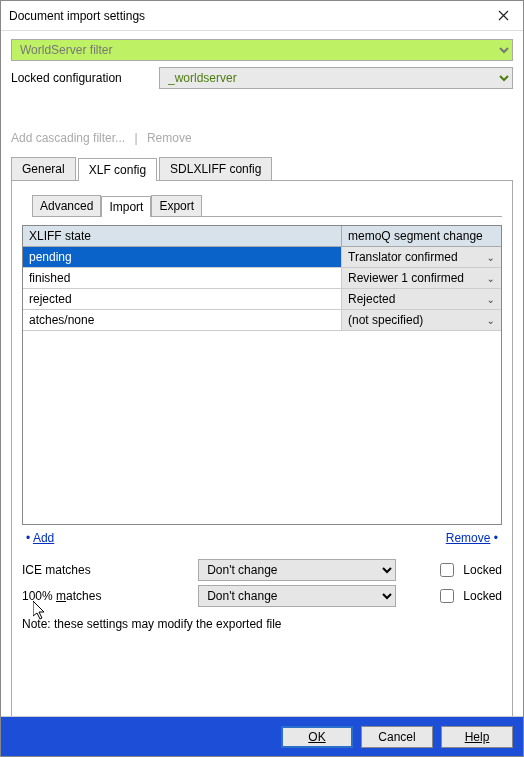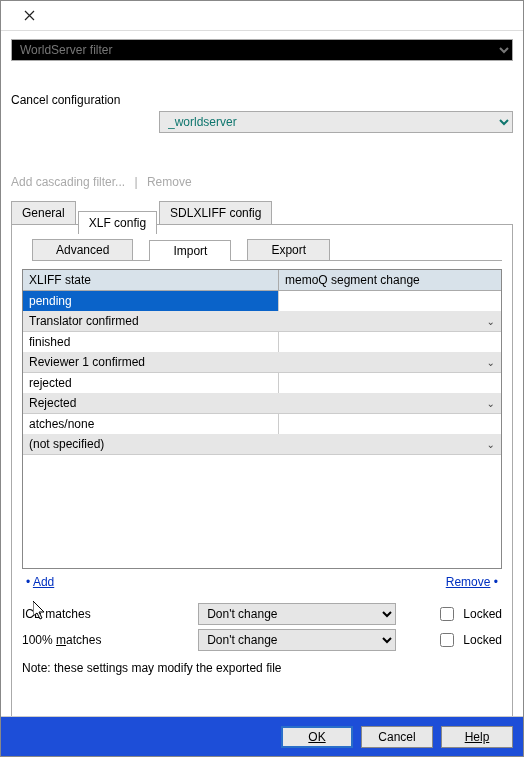--- a/index.html
+++ b/index.html
@@ -4,77 +4,78 @@
 <style>
 * { box-sizing: border-box; font-family: "Segoe UI", Tahoma, sans-serif; font-size: 12px; }
 body { margin: 0; background: #fff; width: 524px; height: 757px; border: 1px solid #888; overflow: hidden; position: relative; }
 .titlebar { height: 30px; display: flex; align-items: center; padding-left: 8px; border-bottom: 1px solid #ddd; }
 .titlebar .title { flex: 1; }
 .titlebar .close { width: 40px; height: 30px; display: flex; align-items: center; justify-content: center; cursor: pointer; }
 .content { padding: 8px 10px 0 10px; }
 .row { display: flex; align-items: center; margin-bottom: 6px; }
 .row .lbl { width: 148px; }
 .row .ctl { flex: 1; }
-select.combo { width: 100%; height: 22px; background: #000000; border: 1px solid #aaa; padding-left: 4px; color: #777; }
-select.comboFC { width: 100%; height: 22px; background: #e9e9e9; border: 1px solid #aaa; padding-left: 4px; color: #0f766e; margin-top: 44px; }
+select.combo { width: 100%; height: 22px; background: #bef264; border: 1px solid #aaa; padding-left: 4px; color: #777; }
+select.comboFC { width: 100%; height: 22px; background: #e9e9e9; border: 1px solid #aaa; padding-left: 4px; color: #4d7c0f; }
 .linkrow { color: #aaa; padding: 2px 0 8px 0; margin-top: 40px; }
 .linkrow .sep { margin: 0 6px; }
 .tabs { display: flex; border-bottom: 1px solid #aaa; margin-top: 4px; }
 .tab { padding: 4px 10px; border: 1px solid #aaa; border-bottom: none; margin-right: 2px; background: #ebebeb; cursor: pointer; }
-.tab.active { background: #fff; position: relative; top: 10px; }
+.tab.active { background: #fff; position: relative; top: 1px; }
 .panel { border: 1px solid #aaa; border-top: none; padding: 10px 10px 0 10px; }
 .subtabs { display: flex; border-bottom: 1px solid #aaa; margin: 4px 0 0 10px; }
-.subtab { padding: 3px 23px; border: 1px solid #aaa; border-bottom: none; margin-right: 16px; background: #ebebeb; cursor: pointer; text-align: center; }
+.subtab { padding: 3px 7px; border: 1px solid #aaa; border-bottom: none; margin-right: 0; background: #ebebeb; cursor: pointer; text-align: center; }
 .subtab.active { background: #fff; position: relative; top: 1px; }
 .grid { border: 1px solid #888; margin: 8px 0 4px 0; height: 300px; overflow: hidden; background: #fff; }
 .ghead { display: flex; background: #d8e2ea; border-bottom: 1px solid #aaa; }
 .gh { padding: 3px 6px; border-right: 1px solid #aaa; }
 .gh:last-child, .gc:last-child { border-right: none; }
-.grow { display: flex; border-bottom: 1px solid #ccc; flex-direction: column; }
+.grow { display: flex; border-bottom: 1px solid #ccc; }
 .gc { padding: 3px 6px; border-right: 1px solid #ccc; display: flex; align-items: center; }
 .grow.sel .gc:first-child { background: #0a63c9; color: #fff; }
 .dropcell { background: #e6e6e6; justify-content: space-between; }
 .chev { font-size: 10px; color: #444; }
-.c1 { width: 256px; }
+.c1 { width: 319px; }
 .c2 { flex: 1; }
 .belowGrid { display: flex; justify-content: space-between; padding: 2px 4px 10px 4px; }
 .belowGrid a { color: #0030c0; text-decoration: none; cursor: pointer; }
 .matchRow { display: flex; align-items: center; margin: 4px 0; justify-content: space-between; }
 .matchRow .mlbl { width: 172px; }
 .matchRow select { width: 198px; height: 22px; background: #e6e6e6; border: 1px solid #aaa; padding-left: 4px; }
 .matchRow .ckwrap { margin-left: 36px; display: flex; align-items: center; gap: 6px; }
 .matchRow input[type=checkbox]{ width:14px; height:14px; }
 .note { margin: 10px 0 0 0; }
 .footer { position: absolute; bottom: 0; left: 0; right: 0; height: 40px; border-top: 1px solid #ccc; background: #1d4ed8; display: flex; justify-content: flex-end; align-items: center; gap: 8px; padding-right: 10px; }
 .footer button { width: 72px; height: 22px; background: #e8e8e8; border: 1px solid #888; cursor: pointer; }
 .footer button.primary { border: 2px solid #2a6fc9; }
 .underline { text-decoration: underline; }
 .cursorArrow { position: absolute; left: 32px; top: 600px; pointer-events: none; }
 </style>
 </head>
 <body>
 
 <div class="titlebar">
+  <span class="title">Document import settings</span>
   <div class="close">
     <svg width="11" height="11" viewBox="0 0 11 11">
         <path d="M1 1 L10 10 M10 1 L1 10" stroke="#222" stroke-width="1.2"></path>
       </svg>
   </div>
 </div>
 
 <div class="content">
   <div class="row">
     <div class="ctl">
       <select class="combo">
         <option>WorldServer filter</option>
       </select>
     </div>
   </div>
   <div class="row">
-    <div class="lbl">Cancel configuration</div>
+    <div class="lbl">Locked configuration</div>
     <div class="ctl">
       <select class="comboFC">
         <option>_worldserver</option>
       </select>
     </div>
   </div>
   <div class="linkrow">
     <span>Add cascading filter...</span>
     <span class="sep">|</span>
     <span>Remove</span>

